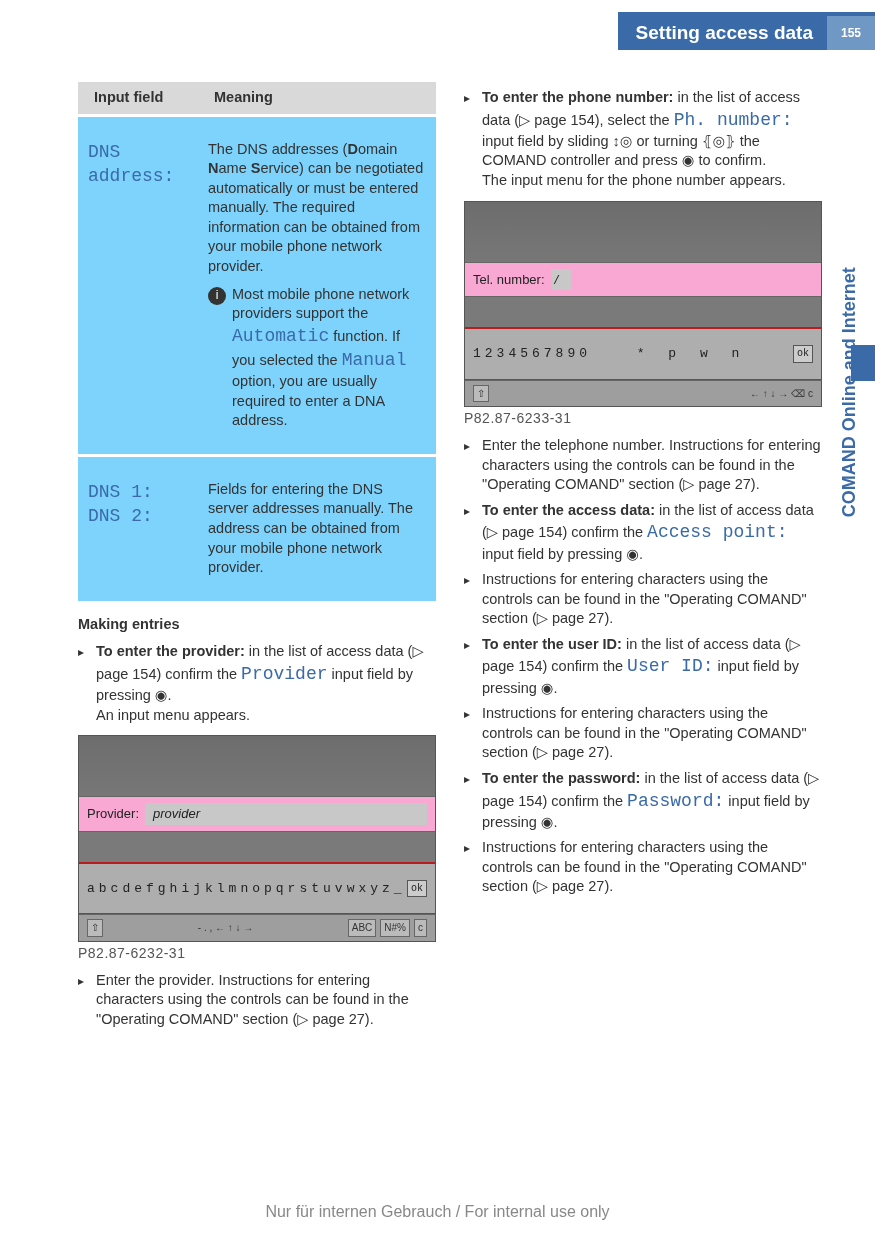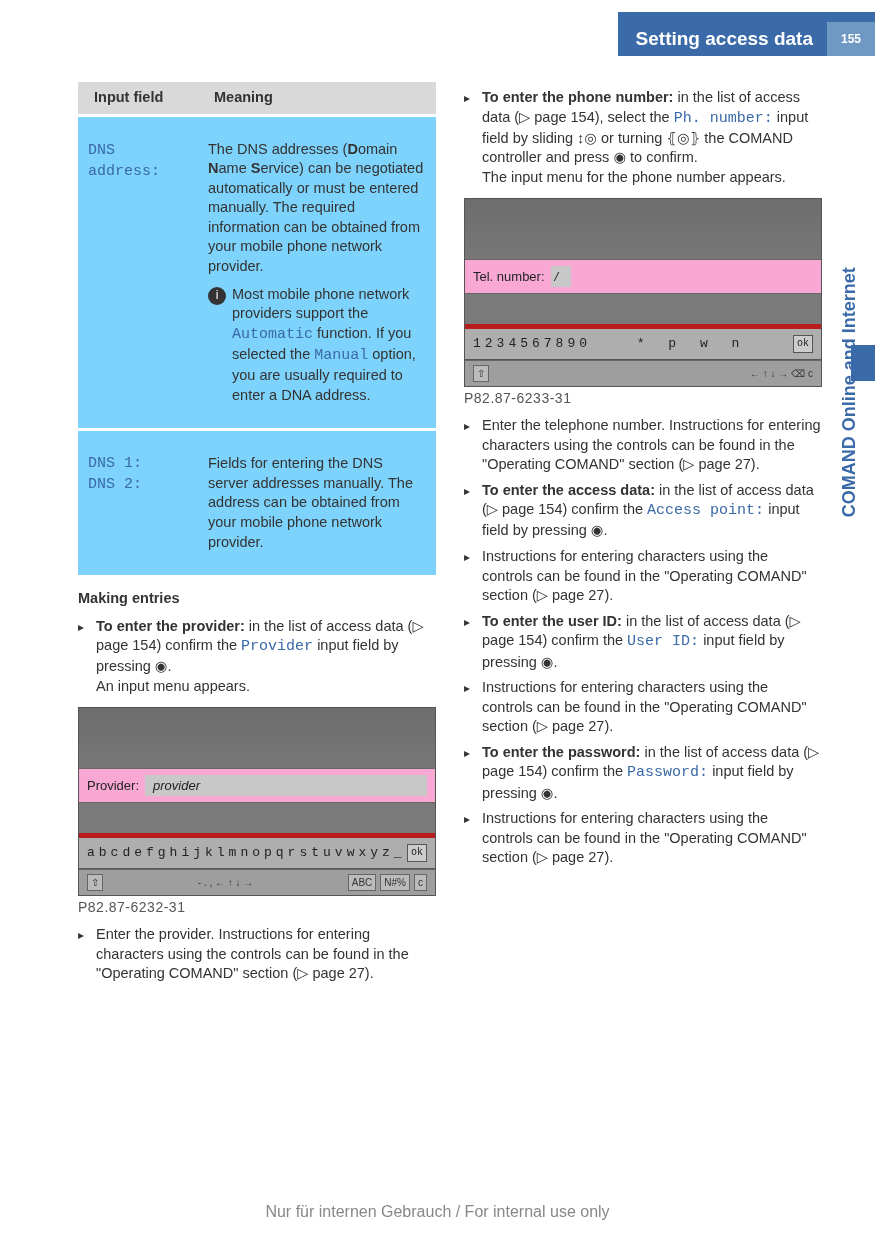--- a/index.html
+++ b/index.html
@@ -8,21 +8,21 @@
     font-family: Arial, Helvetica, sans-serif;
     font-size: 14.5px;
     line-height: 1.35;
     color: #333;
     width: 875px;
     background: #fff;
   }
   .page { position: relative; width: 875px; height: 1241px; }
   .header-bar {
     position: absolute; top: 12px; right: 0; height: 34px;
-    background: #3a6aa8; color: #fff; padding: 10px 0 0 18px;
+    background: #3a6aa8; color: #fff; padding: 4px 0 0 18px;
     display: flex; align-items: center;
   }
   .header-title { font-weight: bold; font-size: 19px; padding-right: 14px; white-space: nowrap; }
   .page-num-box { background: #6f98c5; color: #fff; width: 48px; height: 34px;
     display: flex; align-items: center; justify-content: center; font-weight: bold; font-size: 12px; }
 
   .side-label {
     position: absolute; right: 8px; top: 380px; height: 440px; width: 36px;
     display: flex; align-items: flex-start; justify-content: center;
   }
@@ -34,21 +34,21 @@
     position: absolute; right: 0; top: 345px; width: 24px; height: 36px; background: #3a6aa8;
   }
 
   .columns { position: absolute; top: 82px; left: 78px; width: 745px; display: flex; gap: 28px; }
   .col { width: 358px; }
 
   table.info { border-collapse: collapse; width: 100%; margin-bottom: 14px; }
   table.info th { background: #d9d9d9; text-align: left; padding: 6px 16px; font-size: 14.5px; }
   table.info td { background: #7dd3fc; padding: 23px 10px; vertical-align: top; font-size: 14.5px; }
   table.info tr + tr td { border-top: 3px solid #fff; }
-  .mono { font-family: "Courier New", monospace; color: #3a6aa8; font-size: 15px; }
+  .mono { font-family: "Courier New", monospace; color: #3a6aa8; font-size: 18px; }
   .field-cell { width: 100px; }
 
   .subhead { font-weight: bold; margin: 10px 0 8px 0; }
   .step { display: flex; margin: 6px 0; }
   .step .arrow { width: 18px; flex-shrink: 0; }
   .step .arrow::before { content: "▸"; font-size: 12px; color: #333; }
   .step .body { flex: 1; }
   .bold { font-weight: bold; }
 
   .note { display: flex; margin-top: 8px; }
@@ -66,23 +66,23 @@
   .sc-top { height: 60px; background: linear-gradient(#6d6d6d,#777); }
   .sc-field-row {
     background: #f9a8d4; padding: 6px 8px; display: flex; align-items: center;
     border-top: 1px solid #666; border-bottom: 1px solid #666;
   }
   .sc-label { color: #222; font-size: 13px; margin-right: 6px; }
   .sc-value-box { background: #c8c8c8; padding: 2px 8px; font-style: italic; color: #222; font-size: 13px; flex: 1; }
   .sc-value-box.slim { flex: 0; min-width: 12px; padding: 2px 4px; }
   .sc-gap { height: 30px; background: #7a7a7a; }
   .sc-char-row {
-    background: #aeaeae; padding: 6px 8px; display: flex; align-items: center; justify-content: space-between;
+    background: #aeaeae; padding: 16px 8px; display: flex; align-items: center; justify-content: space-between;
     font-family: "Courier New", monospace; letter-spacing: 4px; font-size: 13px; color: #222;
-    border-top: 5px solid #b91c1c; border-bottom: 1px solid #555;
+    border-top: 2px solid #b91c1c; border-bottom: 1px solid #555;
   }
   .sc-ok { letter-spacing: 0; font-size: 10px; border: 1px solid #555; padding: 1px 3px; background: #ccc; }
   .sc-bottom-row {
     background: #9e9e9e; padding: 4px 8px; display: flex; align-items: center; justify-content: space-between;
     border-top: 1px solid #666; font-size: 10px; color: #333;
   }
   .sc-chip { border: 1px solid #666; padding: 1px 3px; background: #bbb; }
   .sc-right-chips { display: flex; gap: 4px; align-items: center; }
   .img-id { font-size: 14px; color: #555; text-align: left; margin-bottom: 8px; letter-spacing: 0.5px; }
 

